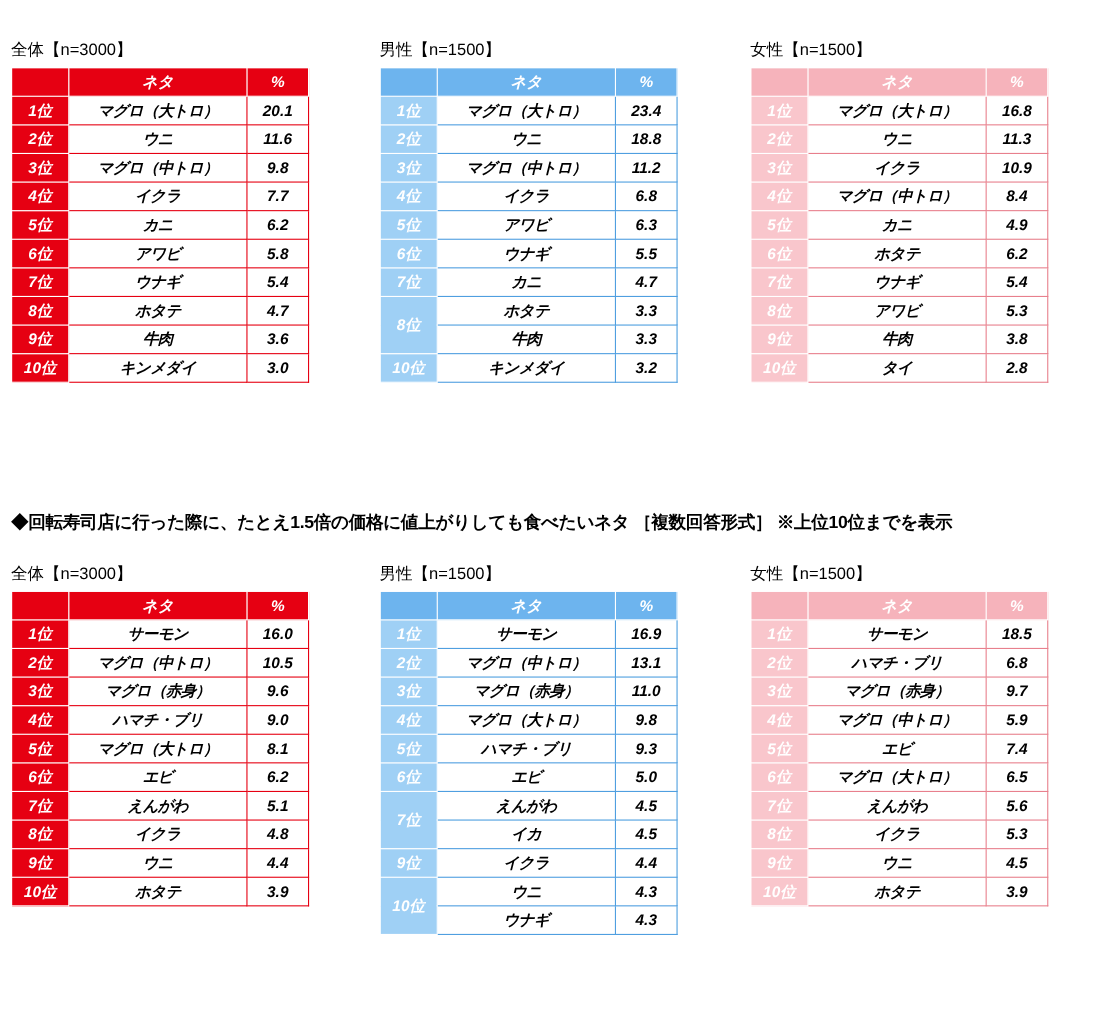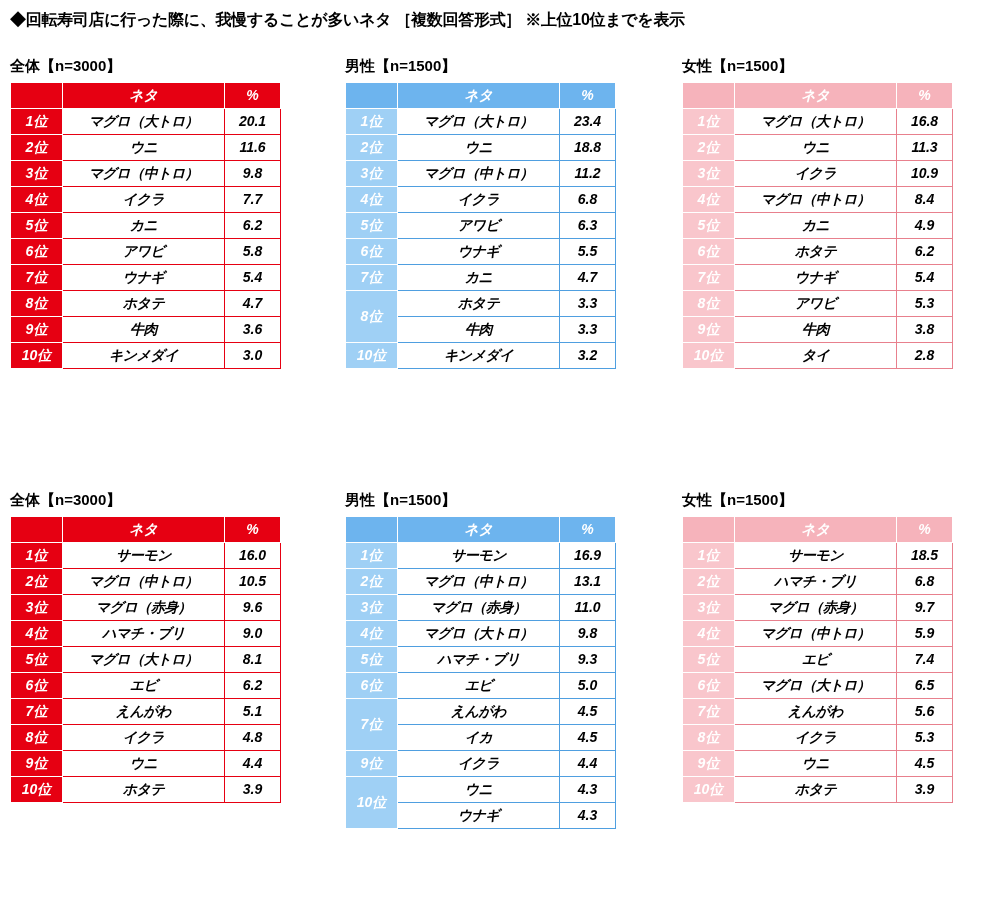--- a/index.html
+++ b/index.html
@@ -35,21 +35,21 @@
   .panels {
     position: relative;
     width: 1000px;
   }
   .panel {
     position: absolute;
     top: 0;
   }
   .panel-title {
     font-size: 15px;
-    font-weight: bold;
+    font-weight: normal;
     margin-bottom: 6px;
     white-space: nowrap;
   }
   table.rank {
     border-collapse: collapse;
     table-layout: fixed;
     font-style: italic;
   }
   table.rank td, table.rank th {
     border: 1px solid #ffffff;
@@ -119,21 +119,20 @@
   }
   .neta { letter-spacing: -0.5px; }
   .pct { font-family: "Liberation Sans", sans-serif; }
 </style>
 </head>
 <body>
 
 <div class="page">
 
   <div class="section" style="top:10px;">
-    <div class="section-title">◆回転寿司店に行った際に、我慢することが多いネタ ［複数回答形式］ ※上位10位までを表示</div>
     <div class="panels" style="margin-top:26px;height:350px;">
 
       <div class="panel" style="left:10px;">
         <div class="panel-title">全体【n=3000】</div>
         <table class="rank t-red">
           <colgroup>
               <col class="c-rank">
               <col class="c-neta">
               <col class="c-pct">
             </colgroup>
@@ -335,20 +334,21 @@
                 <td class="body pct">2.8</td>
               </tr>
           </tbody>
         </table>
       </div>
 
     </div>
   </div>
 
   <div class="section" style="top:465px;">
+    <div class="section-title">◆回転寿司店に行った際に、たとえ1.5倍の価格に値上がりしても食べたいネタ ［複数回答形式］ ※上位10位までを表示</div>
     <div class="panels" style="margin-top:26px;height:400px;">
 
       <div class="panel" style="left:10px;">
         <div class="panel-title">全体【n=3000】</div>
         <table class="rank t-red">
           <colgroup>
               <col class="c-rank">
               <col class="c-neta">
               <col class="c-pct">
             </colgroup>

